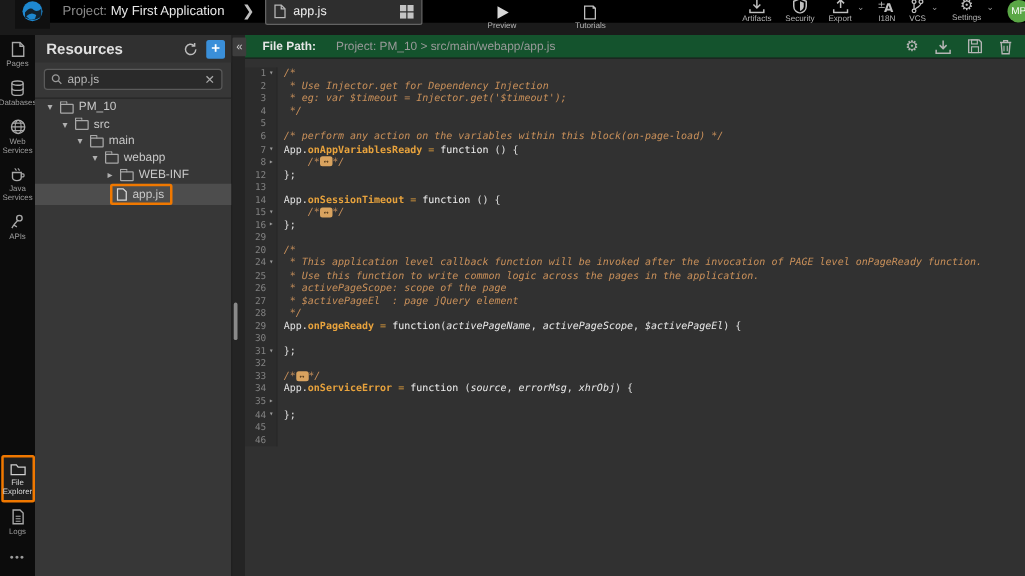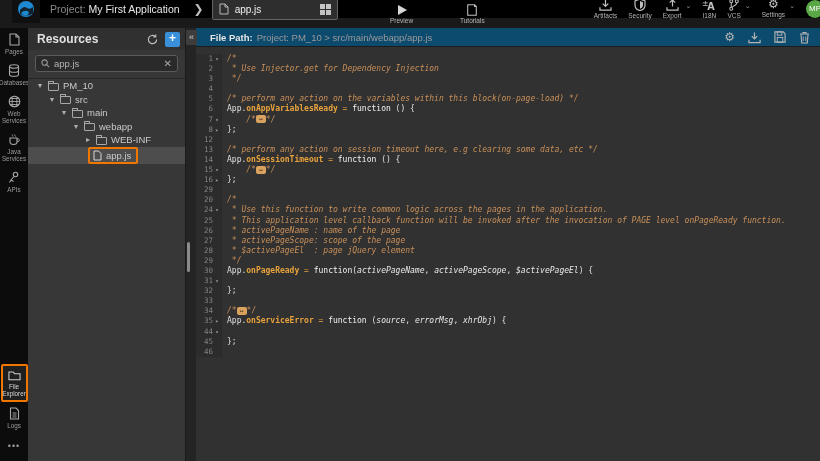--- a/index.html
+++ b/index.html
@@ -77,25 +77,25 @@
     background:#242424; }
   .collapse-btn { position:absolute; left:186px; top:30px; width:11px; height:15px;
     background:#3d3d3d; color:#cfcfcf; font-size:9px; text-align:center; line-height:14px;
     border-radius:1px; z-index:5; }
   .scroll-thumb { position:absolute; left:187px; top:242px; width:3px; height:30px;
     background:#8a8a8a; border-radius:2px; }
 
   
   .editor { position:absolute; left:196px; top:28px; width:624px; height:433px;
     background:#313131; }
-  .filepath-bar { height:19px; background:#0c4a6e; display:flex; align-items:center;
+  .filepath-bar { height:19px; background:#14532d; display:flex; align-items:center;
     padding:0 10px 0 14px; border-bottom:1px solid #1c1c1c; }
   .fp-label { color:#e6e6e6; font-size:9.5px; font-weight:bold; margin-right:4px;
     white-space:nowrap; }
-  .fp-path { color:#9a9a9a; font-size:9.5px; white-space:nowrap; flex:1; }
+  .fp-path { color:#9a9a9a; font-size:9.5px; white-space:nowrap; flex:1;margin-left:12px; }
   .fp-icons { display:flex; gap:13px; align-items:center; color:#b5b5b5; }
   .fp-icons .gear-glyph { font-size:12px; line-height:12px; color:#b5b5b5; }
   .code-wrap { display:flex; padding-top:7px; }
   .gutter { width:26px; background:#2c2c2c; border-right:1px solid #282828; }
   .gl { height:10.1px; line-height:10.1px; display:flex; justify-content:flex-end;
     font-family:"DejaVu Sans Mono", monospace; font-size:7.5px; color:#828282; }
   .gl .num { text-align:right; }
   .gl .fw { width:8px; text-align:center; color:#9a9a9a; font-size:6px; }
   .code-lines { flex:1; overflow:hidden; }
   .cl { height:10.1px; line-height:10.1px; white-space:pre;
@@ -461,36 +461,35 @@
           <span class="fw"></span>
         </div>
         <div class="gl">
           <span class="num">46</span>
           <span class="fw"></span>
         </div>
       </div>
     <div class="code-lines">
         <div class="cl"><span class="tok-cmt">/*</span></div>
         <div class="cl"><span class="tok-cmt"> * Use Injector.get for Dependency Injection</span></div>
+        <div class="cl"><span class="tok-cmt"> * eg: var $timeout = Injector.get('$timeout');</span></div>
         <div class="cl"><span class="tok-cmt"> */</span></div>
         <div class="cl"></div>
         <div class="cl"><span class="tok-cmt">/* perform any action on the variables within this block(on-page-load) */</span></div>
         <div class="cl"><span class="tok-pln">App.</span><span class="tok-fn">onAppVariablesReady</span><span class="tok-op"> = </span><span class="tok-key">function</span><span class="tok-pln"> () {</span></div>
         <div class="cl"><span class="tok-pln">    </span><span class="tok-cmt">/*</span><span class="tok-fold">↔</span><span class="tok-cmt">*/</span></div>
         <div class="cl"><span class="tok-pln">};</span></div>
         <div class="cl"></div>
-        <div class="cl"><span class="tok-cmt">/* perform any action on session timeout here, e.g clearing some data, etc */</span></div>
         <div class="cl"><span class="tok-pln">App.</span><span class="tok-fn">onSessionTimeout</span><span class="tok-op"> = </span><span class="tok-key">function</span><span class="tok-pln"> () {</span></div>
         <div class="cl"><span class="tok-pln">    </span><span class="tok-cmt">/*</span><span class="tok-fold">↔</span><span class="tok-cmt">*/</span></div>
         <div class="cl"><span class="tok-pln">};</span></div>
         <div class="cl"></div>
         <div class="cl"><span class="tok-cmt">/*</span></div>
+        <div class="cl"><span class="tok-cmt"> * This application level callback function will be invoked after the invocation of PAGE level onPageReady function.</span></div>
         <div class="cl"><span class="tok-cmt"> * Use this function to write common logic across the pages in the application.</span></div>
-        <div class="cl"><span class="tok-cmt"> * This application level callback function will be invoked after the invocation of PAGE level onPageReady function.</span></div>
-        <div class="cl"><span class="tok-cmt"> * activePageName : name of the page</span></div>
         <div class="cl"><span class="tok-cmt"> * activePageScope: scope of the page</span></div>
         <div class="cl"><span class="tok-cmt"> * $activePageEl  : page jQuery element</span></div>
         <div class="cl"><span class="tok-cmt"> */</span></div>
         <div class="cl"><span class="tok-pln">App.</span><span class="tok-fn">onPageReady</span><span class="tok-op"> = </span><span class="tok-key">function</span><span class="tok-pln">(</span><span class="tok-prm">activePageName</span><span class="tok-pln">, </span><span class="tok-prm">activePageScope</span><span class="tok-pln">, </span><span class="tok-prm">$activePageEl</span><span class="tok-pln">) {</span></div>
         <div class="cl"></div>
         <div class="cl"><span class="tok-pln">};</span></div>
         <div class="cl"></div>
         <div class="cl"><span class="tok-cmt">/*</span><span class="tok-fold">↔</span><span class="tok-cmt">*/</span></div>
         <div class="cl"><span class="tok-pln">App.</span><span class="tok-fn">onServiceError</span><span class="tok-op"> = </span><span class="tok-key">function</span><span class="tok-pln"> (</span><span class="tok-prm">source</span><span class="tok-pln">, </span><span class="tok-prm">errorMsg</span><span class="tok-pln">, </span><span class="tok-prm">xhrObj</span><span class="tok-pln">) {</span></div>
         <div class="cl"></div>

